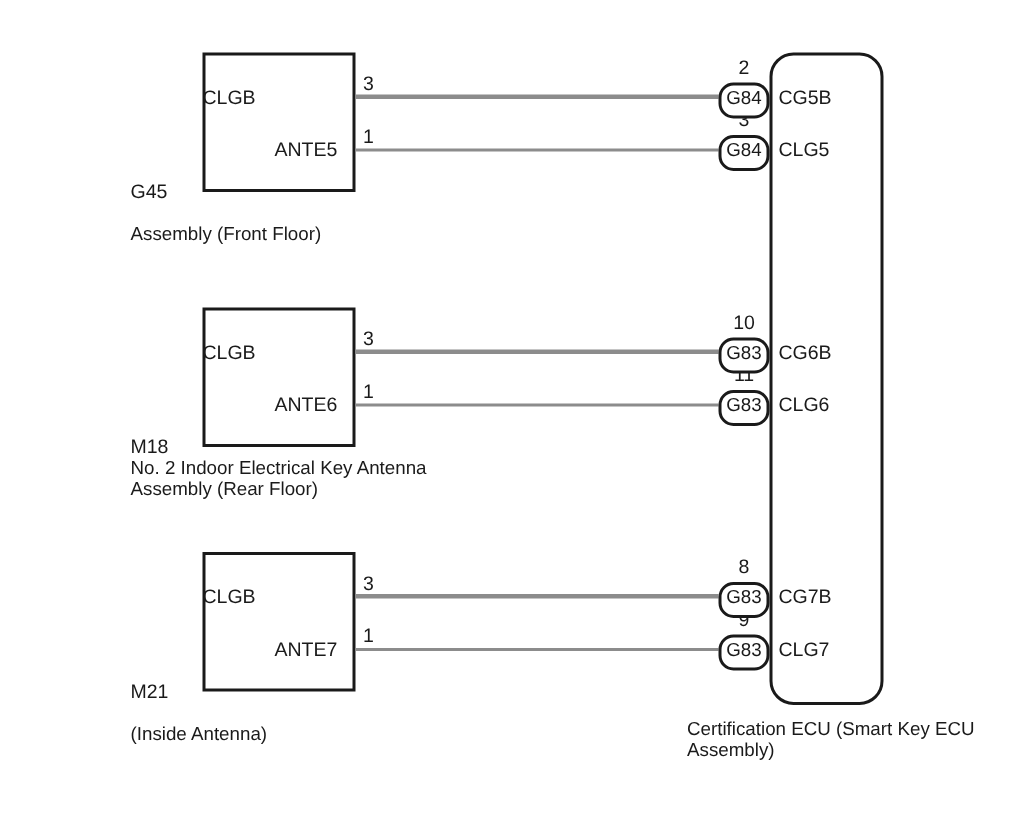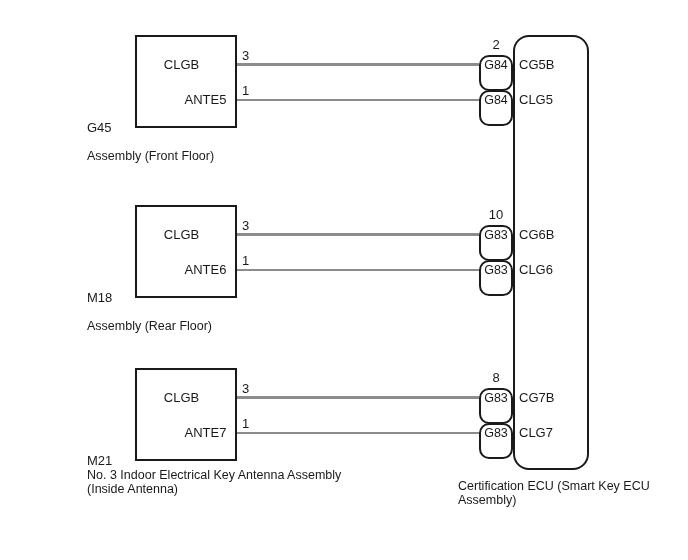--- a/index.html
+++ b/index.html
@@ -49,21 +49,21 @@
     position: absolute;
     left: 135px; top: 0;
     width: 102px; height: 93px;
     border: 2px solid var(--outline);
     background: var(--background);
   }
   .pin-label {
     position: absolute;
     left: 135px; width: 93px;
     height: 16px; line-height: 16px;
-    text-align: center;
+    text-align: left;
     white-space: nowrap;
   }
   .pin-label.r1 { top: 22px; }
   .pin-label.r2 { top: 57px; padding-left: 48px; }
 
   .term-num {
     position: absolute;
     left: 242px; width: 30px;
     height: 14px; line-height: 14px;
     text-align: left;
@@ -74,21 +74,21 @@
   .wire {
     position: absolute;
     left: 237px; width: 242px;
     background: var(--wire);
   }
   .wire.r1 { top: 28px; height: 3px; }
   .wire.r2 { top: 64px; height: 2px; }
 
   .pill {
     position: absolute;
-    left: 479px; width: 34px; height: 36px;
+    left: 479px; width: 34px; height: 24px;
     border: 2px solid var(--outline);
     border-radius: 10px;
     background: var(--background);
     text-align: center;
     line-height: 16px;
     font-size: 12.5px;
     z-index: 2;
   }
   .pill.r1 { top: 20px; }
   .pill.r2 { top: 55px; }
@@ -164,35 +164,35 @@
     <div class="term-num r2">1</div>
     <div class="wire r1"></div>
     <div class="wire r2"></div>
     <div class="pill-num r1">10</div>
     <div class="pill-num r2">11</div>
     <div class="pill r1">G83</div>
     <div class="pill r2">G83</div>
     <div class="ecu-pin r1">CG6B</div>
     <div class="ecu-pin r2">CLG6</div>
     <div class="comp-id">M18</div>
+    <div class="cap l1">No. 2 Indoor Electrical Key Antenna</div>
     <div class="cap l2">Assembly (Rear Floor)</div>
   </div>
 
   <div class="group" style="top:368px">
     <div class="comp-box"></div>
     <div class="pin-label r1">CLGB</div>
     <div class="pin-label r2">ANTE7</div>
     <div class="term-num r1">3</div>
     <div class="term-num r2">1</div>
     <div class="wire r1"></div>
     <div class="wire r2"></div>
     <div class="pill-num r1">8</div>
     <div class="pill-num r2">9</div>
     <div class="pill r1">G83</div>
     <div class="pill r2">G83</div>
     <div class="ecu-pin r1">CG7B</div>
     <div class="ecu-pin r2">CLG7</div>
     <div class="comp-id">M21</div>
-    <div class="cap l1">No. 3 Indoor Electrical Key Antenna Assembly</div>
     <div class="cap l2">(Inside Antenna)</div>
   </div>
 
 </div>
 
 </body></html>

